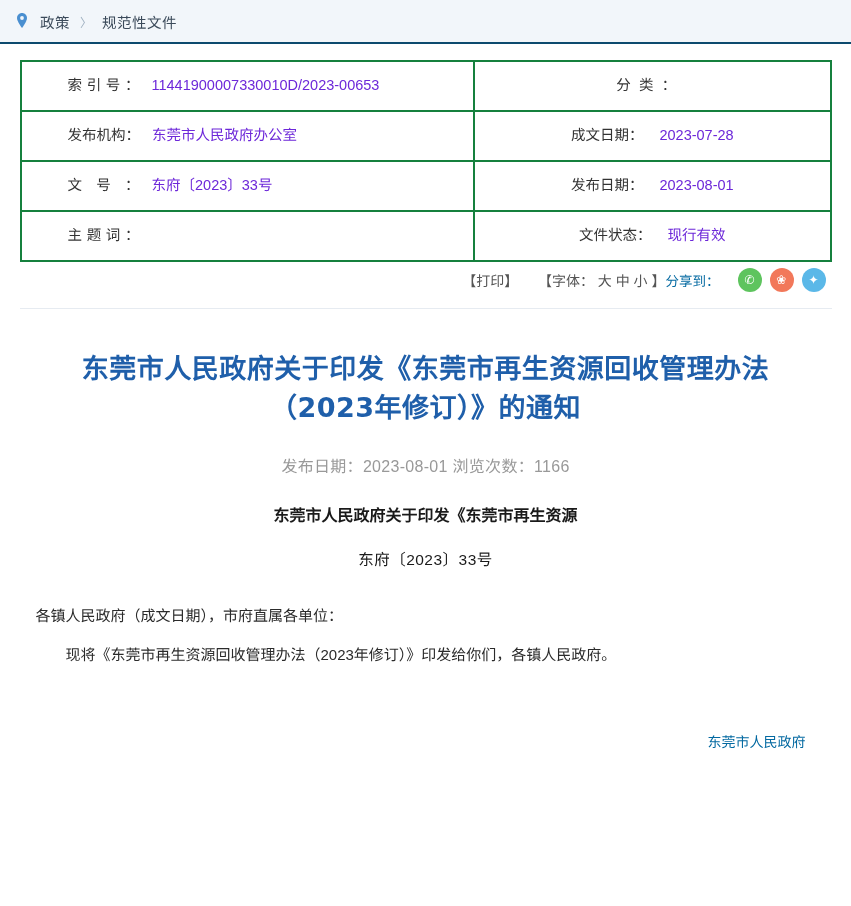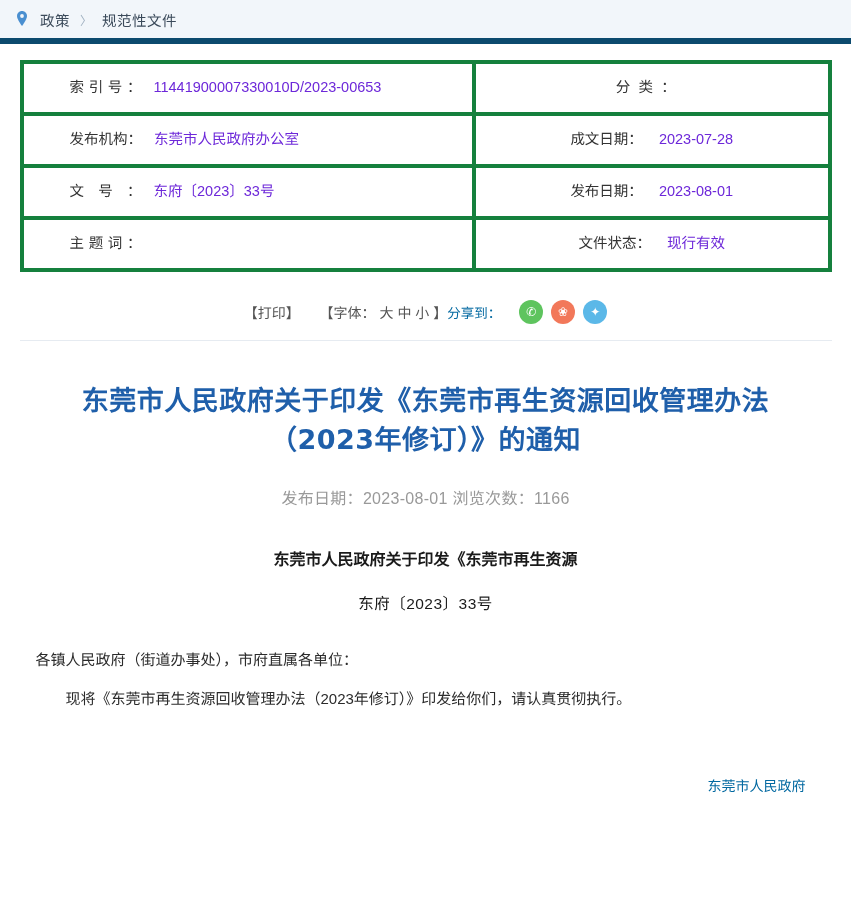--- a/index.html
+++ b/index.html
@@ -13,21 +13,21 @@
     font-family: "Liberation Sans", "DejaVu Sans", sans-serif;
     color: #333333;
     overflow: hidden;
     position: relative;
   }
 
   
   .breadcrumb-bar {
     height: 44px;
     background: #f2f6fa;
-    border-bottom: 6px solid #0c4a6e;
+    border-bottom: 2px solid #0c4a6e;
     display: flex;
     align-items: center;
     padding-left: 14px;
     box-sizing: border-box;
   }
   .pin-icon {
     width: 16px;
     height: 18px;
     position: relative;
     margin-right: 10px;
@@ -51,21 +51,21 @@
   }
   table.meta {
     width: 812px;
     margin: 0 auto;
     border-collapse: collapse;
     table-layout: fixed;
     font-size: 14.5px;
     color: #333;
   }
   table.meta td {
-    border: 4px solid #15803d;
+    border: 2px solid #15803d;
     height: 40px;
     padding: 4px 6px;
     vertical-align: middle;
     line-height: 1.5;
   }
   .lbl {
     display: inline-block;
     min-width: 72px;
     text-align: justify;
     text-align-last: justify;
@@ -81,24 +81,24 @@
     color: #6d28d9;
   }
   .center-cell {
     text-align: center;
   }
   .center-cell .lbl { min-width: 60px; }
 
   
   .toolrow {
     width: 812px;
-    margin: 28px auto 0 auto;
-    display: flex;
-    align-items: center;
-    justify-content: center;
+    margin: 6px auto 0 auto;
+    display: flex;
+    align-items: center;
+    justify-content: flex-end;
     padding: 0 6px 16px 6px;
     box-sizing: border-box;
     border-bottom: 1px solid #e6ebf1;
   }
   .tool-left {
     font-size: 14px;
     color: #555;
   }
   .tool-left span { cursor: pointer; }
   .tool-left .gap { display: inline-block; width: 12px; }
@@ -150,21 +150,21 @@
     color: #999;
     margin-top: 26px;
     letter-spacing: .3px;
   }
   .doc-subtitle {
     text-align: center;
     font-size: 16px;
     font-weight: bold;
     color: #1a1a1a;
     line-height: 2.1;
-    margin-top: 34px;
+    margin-top: 22px;
     font-family: "DejaVu Sans", "Liberation Sans", sans-serif;
   }
   .doc-number {
     text-align: center;
     font-size: 15.5px;
     color: #1a1a1a;
     margin-top: 14px;
     letter-spacing: .5px;
   }
   .body-p {
@@ -275,17 +275,17 @@
   </div>
 </div>
 
 <div class="article">
   <h1 class="doc-title">东莞市人民政府关于印发《东莞市再生资源回收管理办法（2023年修订）》的通知</h1>
   <div class="submeta">发布日期：2023-08-01  浏览次数：1166</div>
 
   <div class="doc-subtitle">东莞市人民政府关于印发《东莞市再生资源</div>
   <div class="doc-number">东府〔2023〕33号</div>
 
-  <div class="body-p">各镇人民政府（街道办事处），市府直属各单位：</div>
-  <div class="body-p indent">现将《东莞市再生资源回收管理办法（2023年修订）》印发给你们，请认真贯彻执行。</div>
+  <div class="body-p">各镇人民政府（成文日期），市府直属各单位：</div>
+  <div class="body-p indent">现将《东莞市再生资源回收管理办法（2023年修订）》印发给你们，各镇人民政府。</div>
 
   <div class="sign first">东莞市人民政府</div>
 </div>
 
 </body></html>

